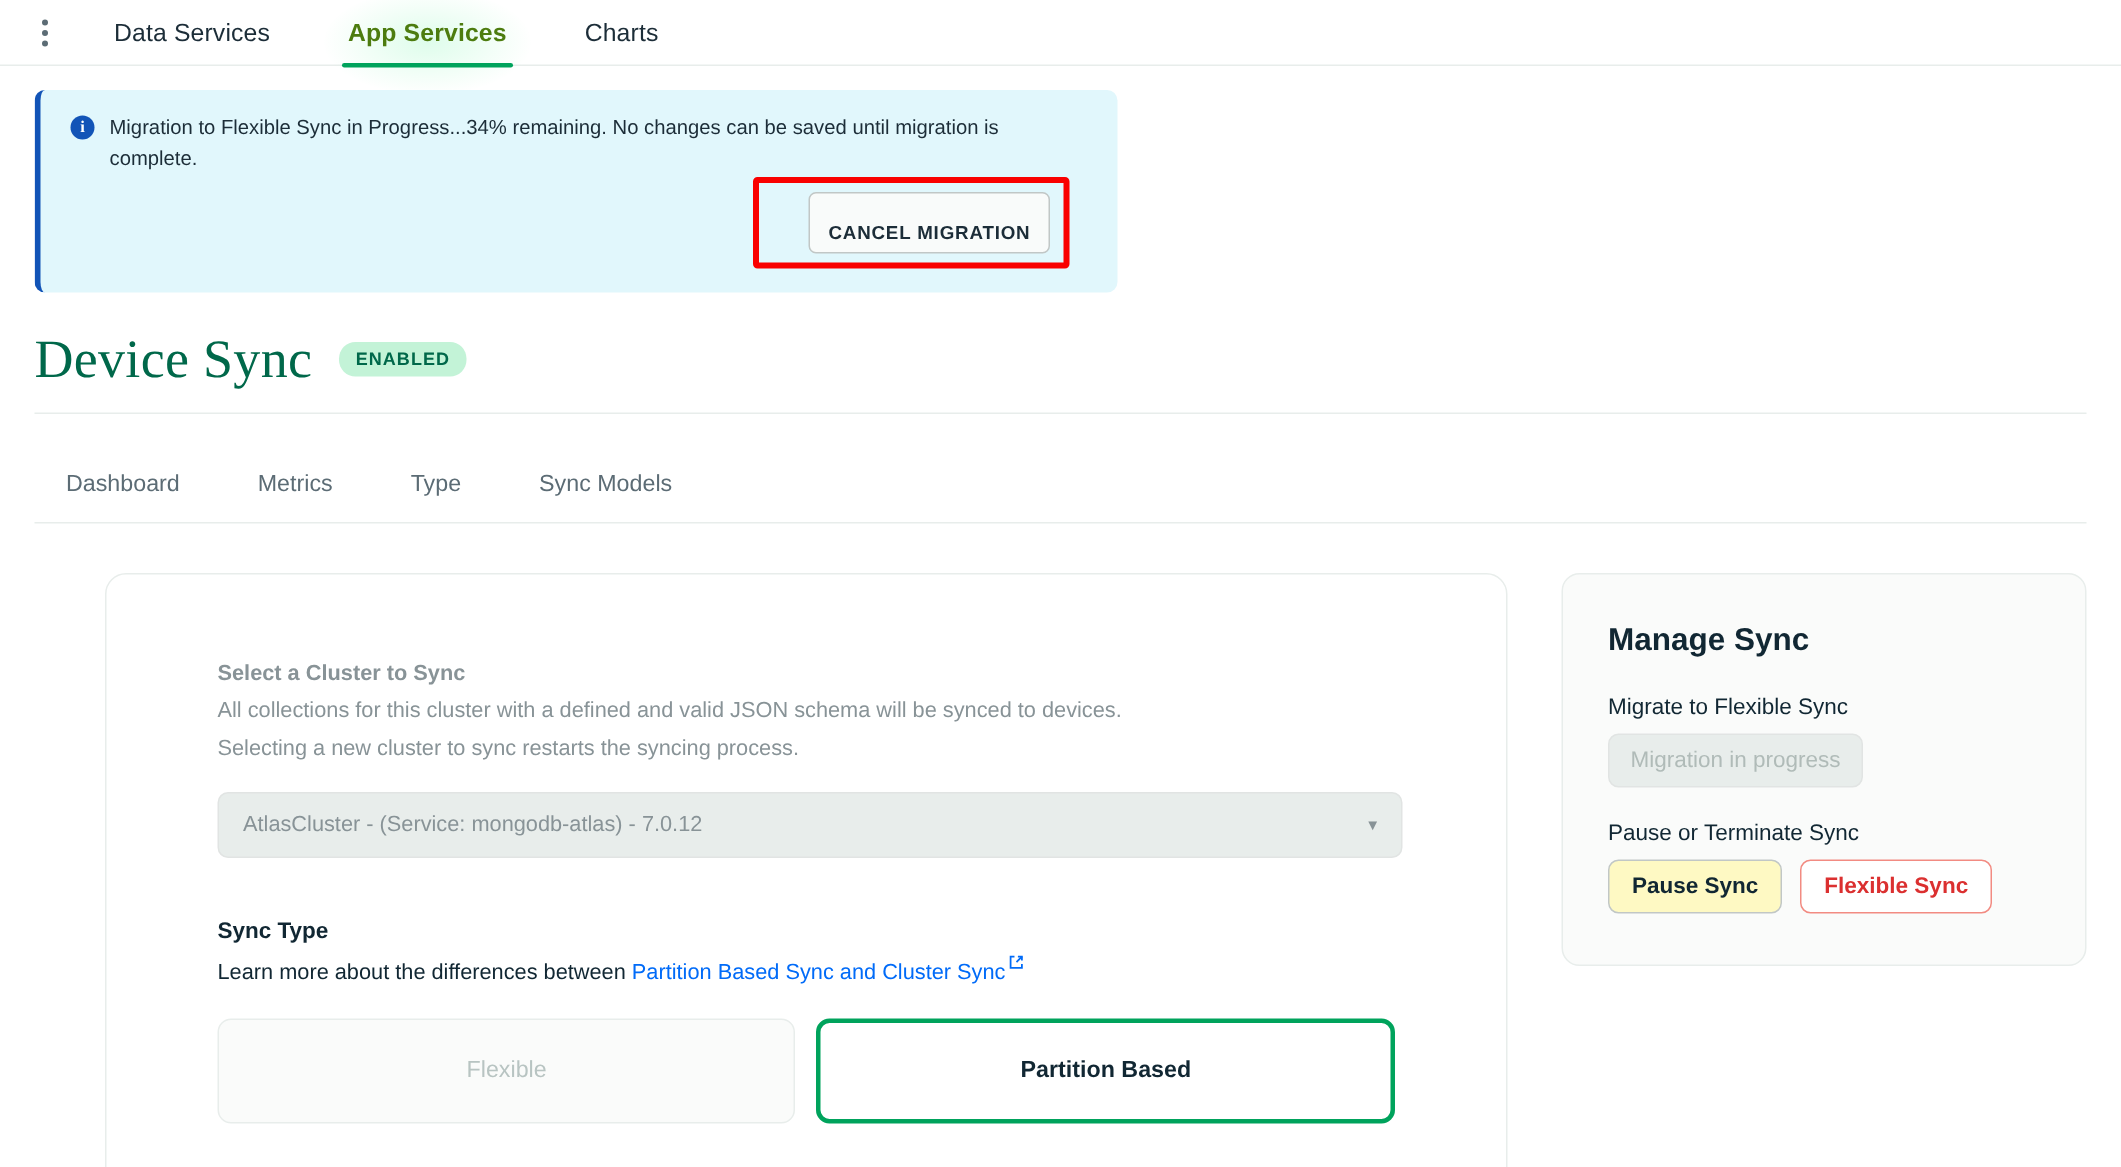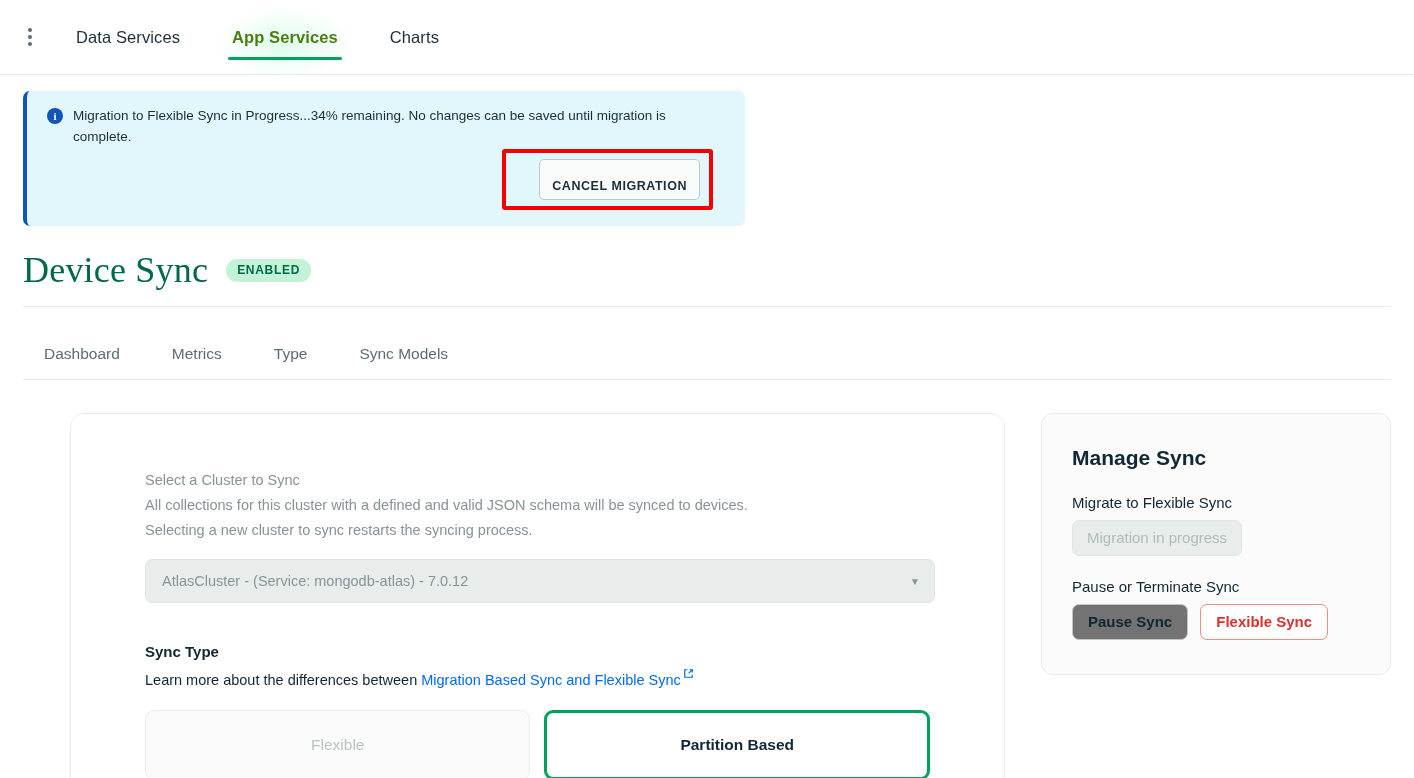--- a/index.html
+++ b/index.html
@@ -8,21 +8,21 @@
     width: 1414px;
     height: 778px;
     background: #ffffff;
     font-family: "Liberation Sans", sans-serif;
     overflow: hidden;
   }
 
   
   .global-nav {
     position: relative;
-    height: 75px;
+    height: 44px;
     background: #ffffff;
     border-bottom: 1px solid #e8edeb;
     display: flex;
     align-items: center;
     padding-left: 16px;
   }
   .kebab {
     width: 28px;
     height: 34px;
     display: flex;
@@ -230,21 +230,21 @@
   }
   .section-title {
     font-size: 22px;
     font-weight: bold;
     color: #112733;
     letter-spacing: -.1px;
     margin-bottom: 30px;
   }
   .field-label {
     font-size: 14.5px;
-    font-weight: normal;
+    font-weight: bold;
     color: #889397;
     margin-bottom: 5px;
   }
   .field-desc {
     font-size: 14.5px;
     color: #889397;
     line-height: 25px;
   }
   .select-disabled {
     margin-top: 16px;
@@ -343,21 +343,21 @@
     padding: 8px 14px 9px;
     cursor: not-allowed;
   }
   .side-label2 { margin-top: 22px; }
   .side-btn-row {
     margin-top: 9px;
     display: flex;
     gap: 12px;
   }
   .btn-outline {
-    background: #737373;
+    background: #fef9c3;
     border: 1px solid #c1c7c6;
     border-radius: 7px;
     font-size: 15px;
     font-weight: bold;
     color: #112733;
     padding: 8px 15px 9px;
     cursor: pointer;
     font-family: "Liberation Sans", sans-serif;
   }
   .btn-danger {
@@ -435,21 +435,21 @@
     <div class="field-desc">All collections for this cluster with a defined and valid JSON schema will be synced to devices.</div>
     <div class="field-desc">Selecting a new cluster to sync restarts the syncing process.</div>
 
     <div class="select-disabled">
       <span>AtlasCluster - (Service: mongodb-atlas) - 7.0.12</span>
       <span class="caret">▼</span>
     </div>
 
     <div class="sync-type-label">Sync Type</div>
     <div class="sync-type-desc">
-      <span>Learn more about the differences between </span><a class="ext-link">Migration Based Sync and Flexible Sync</a><span class="ext-icon"><svg width="11" height="11" viewBox="0 0 14 14">
+      <span>Learn more about the differences between </span><a class="ext-link">Partition Based Sync and Cluster Sync</a><span class="ext-icon"><svg width="11" height="11" viewBox="0 0 14 14">
             <path d="M5.5 2.2H2.2v9.6h9.6V8.5" fill="none" stroke="#016bf8" stroke-width="1.5"></path>
             <path d="M8.4 2.2h3.4v3.4" fill="none" stroke="#016bf8" stroke-width="1.5"></path>
             <path d="M11.8 2.2L7.2 6.8" fill="none" stroke="#016bf8" stroke-width="1.5"></path>
           </svg></span>
     </div>
 
     <div class="sync-cards">
       <div class="sync-card disabled">
         <span>Flexible</span>
       </div>

